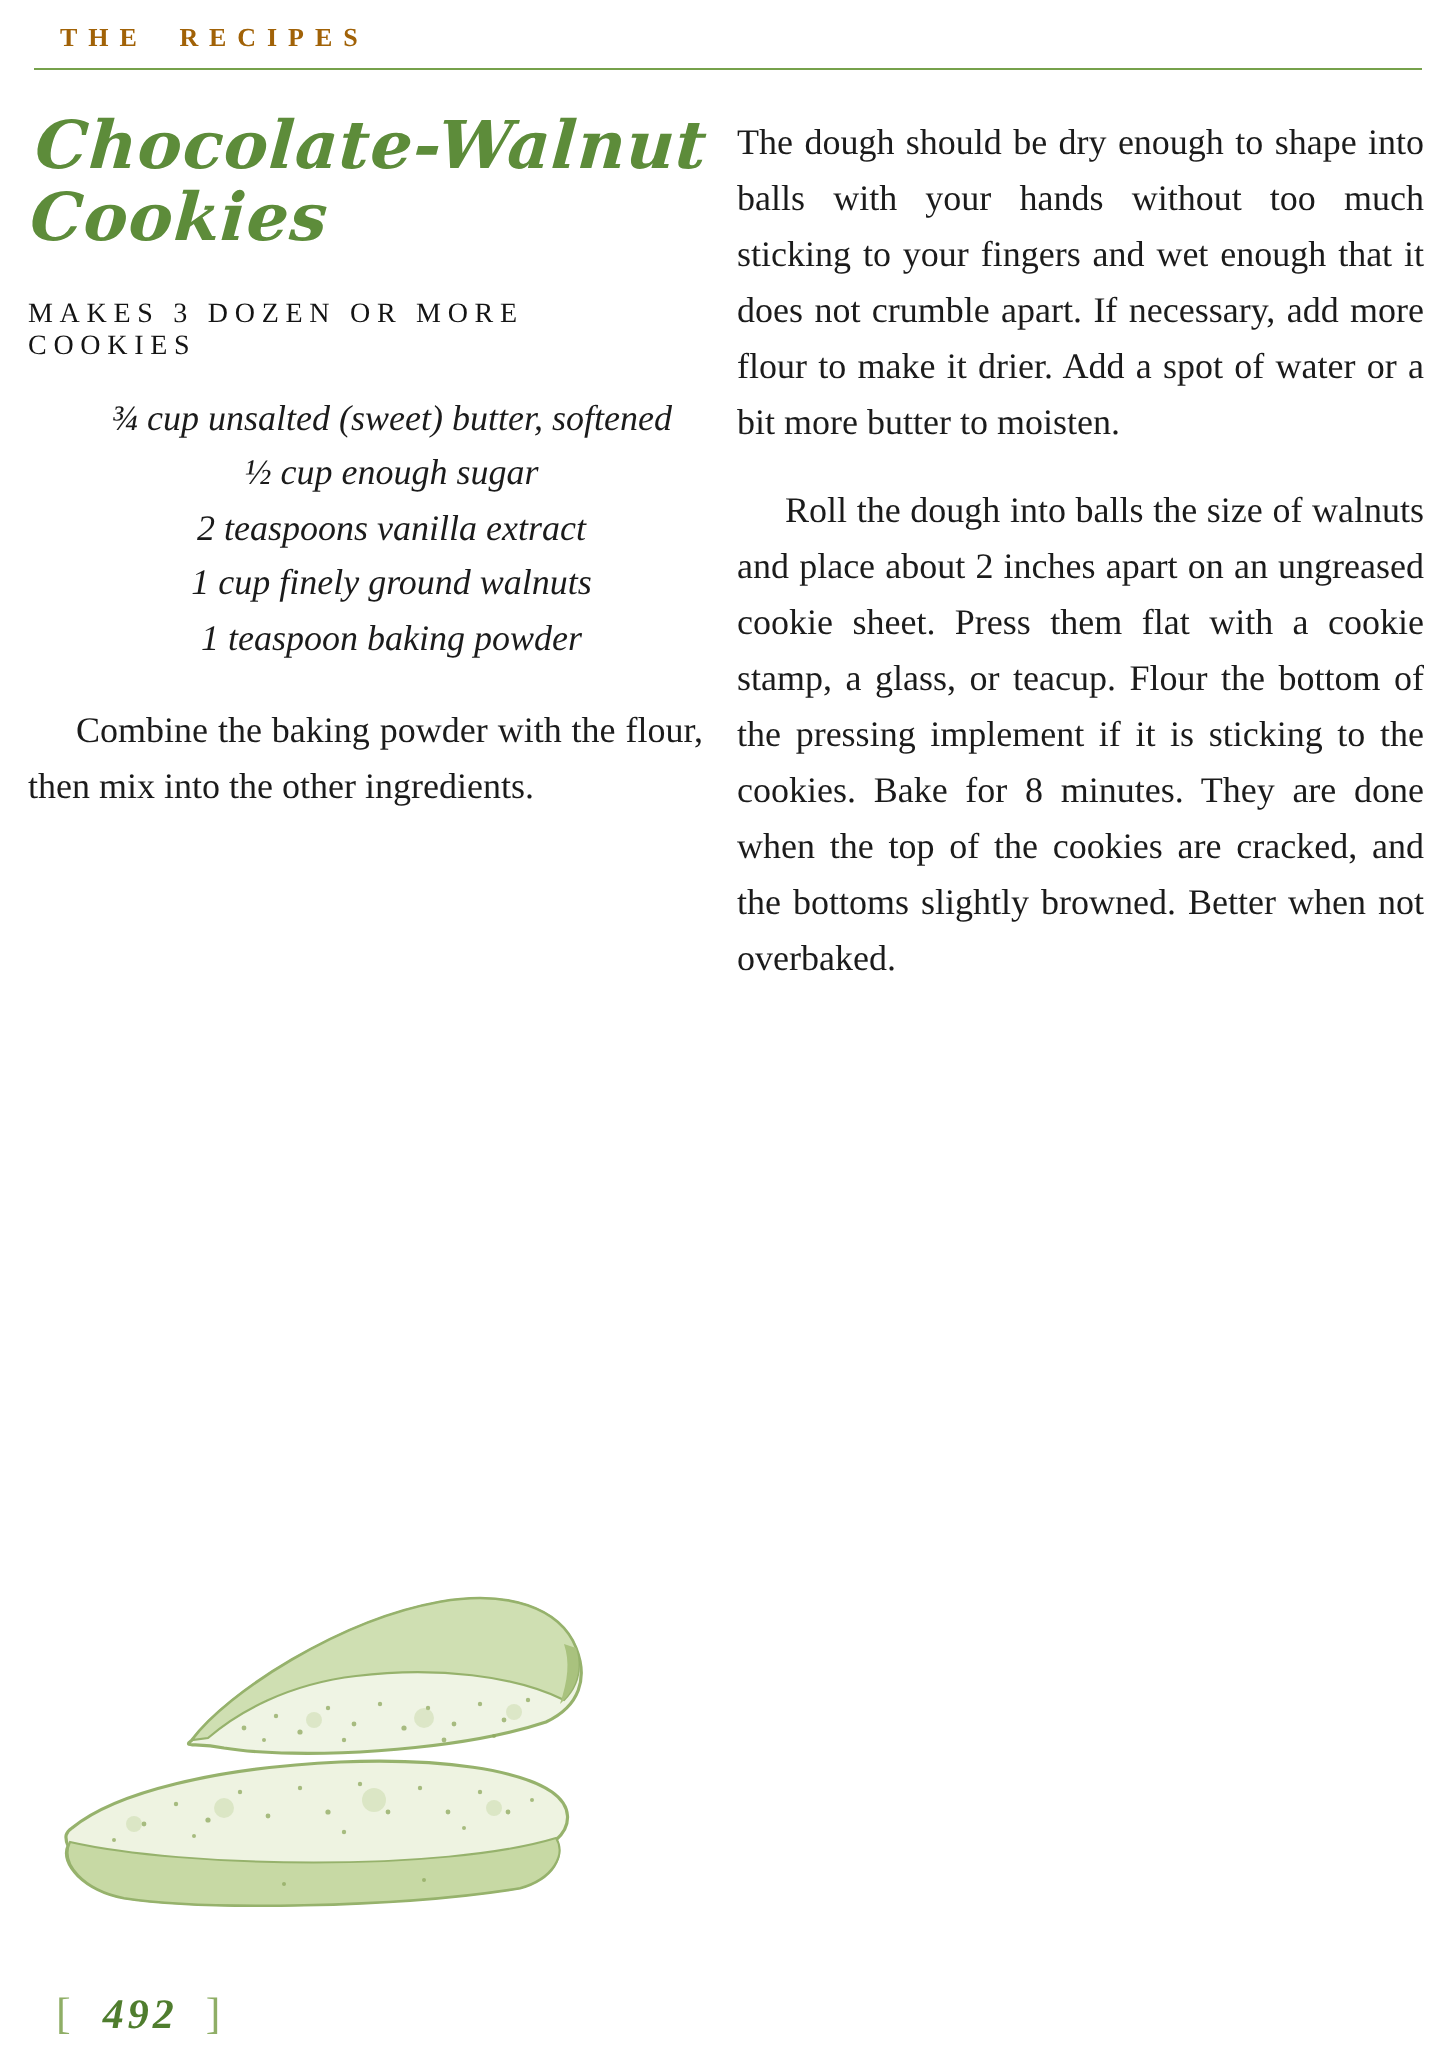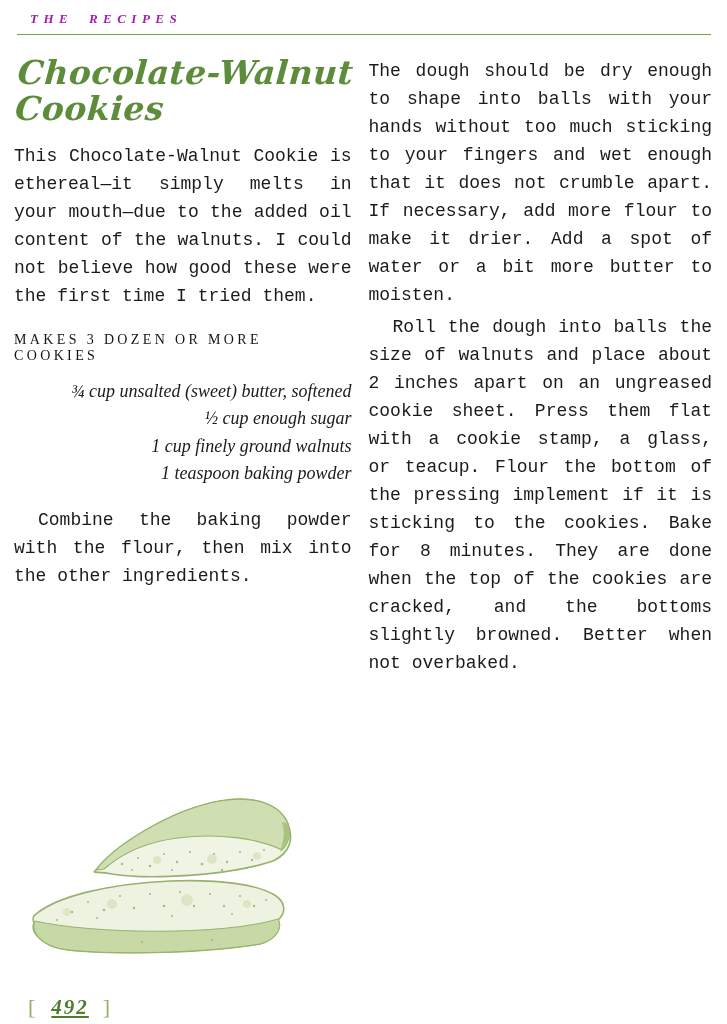--- a/index.html
+++ b/index.html
@@ -9,25 +9,24 @@
     height: 1024px;
     background: #ffffff;
     overflow: hidden;
     font-family: "Liberation Serif", serif;
     color: #1b1b1b;
   }
   
   .running-head {
     margin: 11px 16px 0 30px;
     font-size: 13px;
-    font-style: italic;
     font-weight: bold;
     letter-spacing: 0.42em;
     word-spacing: 0.55em;
-    color: #a21caf;
+    color: #a16207;
   }
   .head-rule {
     border: none;
     border-top: 1.5px solid #76a14b;
     margin: 7px 16px 0 17px;
   }
   
   .columns {
     display: flex;
     gap: 17px;
@@ -45,42 +44,41 @@
     margin: 14px 0 14px 0;
     letter-spacing: 0.5px;
     transform: skewX(-4deg);
     transform-origin: left bottom;
   }
   .body-text {
     font-size: 18px;
     line-height: 28px;
     text-align: justify;
     margin: 0 0 0 0;
-    font-family: Liberation Mono, monospace;
-  }
-  .body-text + .body-text { margin-top: 4px; }
+  }
+  .body-text + .body-text { margin-top: 16px; }
   .para-indent { text-indent: 24px; }
   .yield-line {
     font-size: 14px;
     letter-spacing: 0.24em;
     margin: 22px 0 14px 0;
     color: #141414;
   }
   .ingredients {
     list-style: none;
     margin: 0 0 18px 0;
     padding: 0 0 0 26px;
     font-style: italic;
     font-size: 18px;
     line-height: 27.5px;
   }
   .ingredients li {
     padding-left: 24px;
     text-indent: -24px;
-    text-align: right;
+    text-align: center;
   }
   
   .illustration {
     position: absolute;
     left: 22px;
     top: 782px;
     width: 312px;
     height: 186px;
   }
   
@@ -94,45 +92,44 @@
   }
   .folio .bracket {
     color: #8fae66;
     font-weight: normal;
     font-size: 22px;
   }
   .folio .num {
     font-weight: bold;
     font-style: italic;
     margin: 0 14px;
-    text-decoration: underline;
   }
 </style>
 </head>
 <body>
 
 <div class="page">
 
   <div class="running-head">THE RECIPES</div>
 
   <hr class="head-rule">
 
   <div class="columns">
 
     <div class="col col-left">
 
       <h1 class="recipe-title">Chocolate-Walnut Cookies</h1>
 
-      <p class="body-text">This Chocolate-Walnut Cookie is ethereal—it simply melts in your mouth—due to the added oil content of the walnuts. I could not believe how good these were the first time I tried them.</p>
 
       <p class="yield-line">MAKES 3 DOZEN OR MORE COOKIES</p>
 
       <ul class="ingredients">
         <li>¾ cup unsalted (sweet) butter, softened</li>
         <li>½ cup enough sugar</li>
+        <li>2 teaspoons vanilla extract</li>
         <li>1 cup finely ground walnuts</li>
         <li>1 teaspoon baking powder</li>
       </ul>
 
 
       <p class="body-text para-indent">Combine the baking powder with the flour, then mix into the other ingredients.</p>
 
     </div>
 
     <div class="col col-right">

